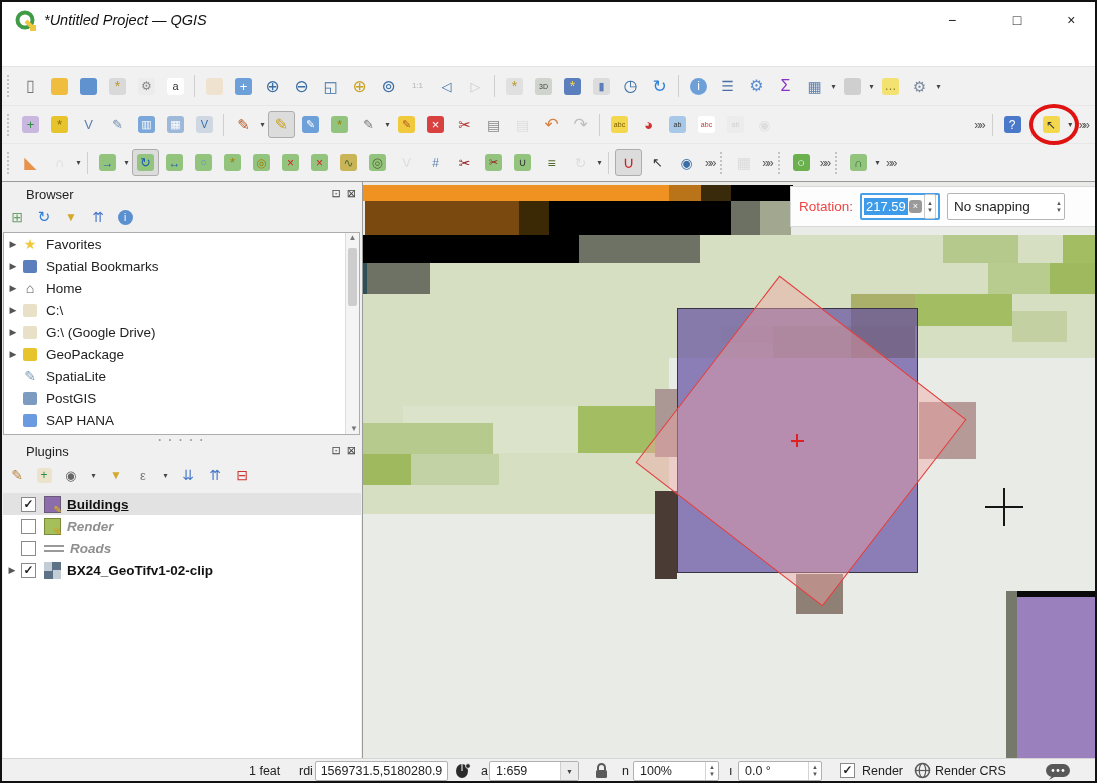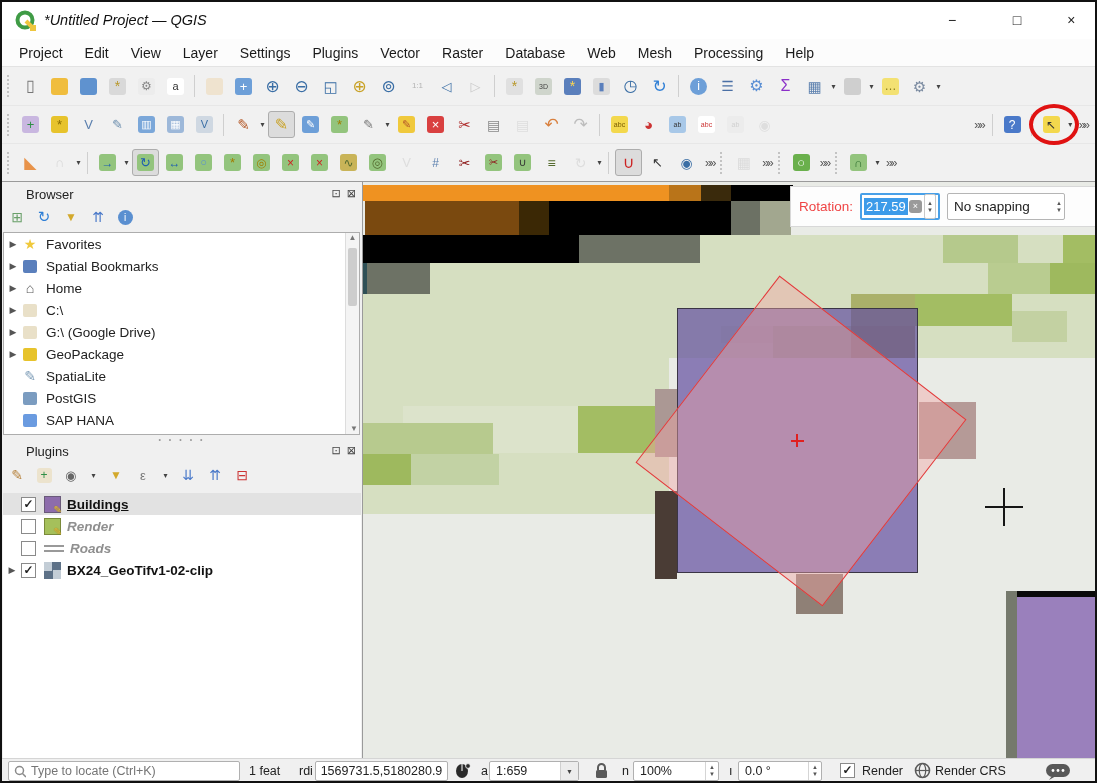--- a/index.html
+++ b/index.html
@@ -104,35 +104,20 @@
           <line x1="12" y1="12" x2="20" y2="20" stroke="#eec63f" stroke-width="4"></line>
           <rect x="16" y="16" width="6" height="6" fill="#eec63f"></rect>
         </svg>
     </span>
     <span class="tb-title">*Untitled Project — QGIS</span>
     <div class="winbtn" style="left:927px">−</div>
     <div class="winbtn" style="left:992px">□</div>
     <div class="winbtn" style="left:1046px">×</div>
   </div>
 
-  <div class="menubar">
-      <div class="mitem">Project</div>
-      <div class="mitem">Edit</div>
-      <div class="mitem">View</div>
-      <div class="mitem">Layer</div>
-      <div class="mitem">Settings</div>
-      <div class="mitem">Plugins</div>
-      <div class="mitem">Vector</div>
-      <div class="mitem">Raster</div>
-      <div class="mitem">Database</div>
-      <div class="mitem">Web</div>
-      <div class="mitem">Mesh</div>
-      <div class="mitem">Processing</div>
-      <div class="mitem">Help</div>
-    </div>
 
   <div class="toolbars">
     <div class="trow">
         <div class="thandle"></div>
         <div class="tbtn">
           <span style="color: rgb(119, 119, 119); font-size: 16px; line-height: 1;">▯</span>
         </div>
         <div class="tbtn">
           <span class="chip" style="background: rgb(240, 189, 62);">
             <span style="color: rgb(68, 68, 68); font-size: 13px; line-height: 1;"></span>
@@ -717,27 +702,20 @@
         <span class="combotext">No snapping</span>
         <span class="spincol" style="border:none">
             <span>▲</span>
             <span>▼</span>
           </span>
       </div>
     </div>
   </div>
 
   <div class="status">
-    <div class="sb field locator">
-      <svg width="13" height="13">
-          <circle cx="5.5" cy="5.5" r="4" fill="none" stroke="#8a8a8a" stroke-width="1.5"></circle>
-          <line x1="8.5" y1="8.5" x2="12" y2="12" stroke="#8a8a8a" stroke-width="1.5"></line>
-        </svg>
-      <input class="bare" placeholder="Type to locate (Ctrl+K)" style="">
-    </div>
     <span class="sb" style="left:247px;top:5px">1 feat</span>
     <span class="sb" style="left:297px;top:5px">rdi</span>
     <div class="sb field" style="left:313px;top:2px;width:133px;justify-content:center">
       <input class="bare" style="text-align: center;" value="1569731.5,5180280.9">
     </div>
     <span class="sb" style="left:452px;top:2px">
       <svg width="19" height="19">
           <ellipse cx="8" cy="10" rx="6" ry="7" fill="#2a2a2a"></ellipse>
           <line x1="8" y1="3" x2="8" y2="10" stroke="#fff" stroke-width="1"></line>
           <circle cx="14" cy="5" r="2.4" fill="#2a2a2a" stroke="#fff" stroke-width="0.8"></circle>

